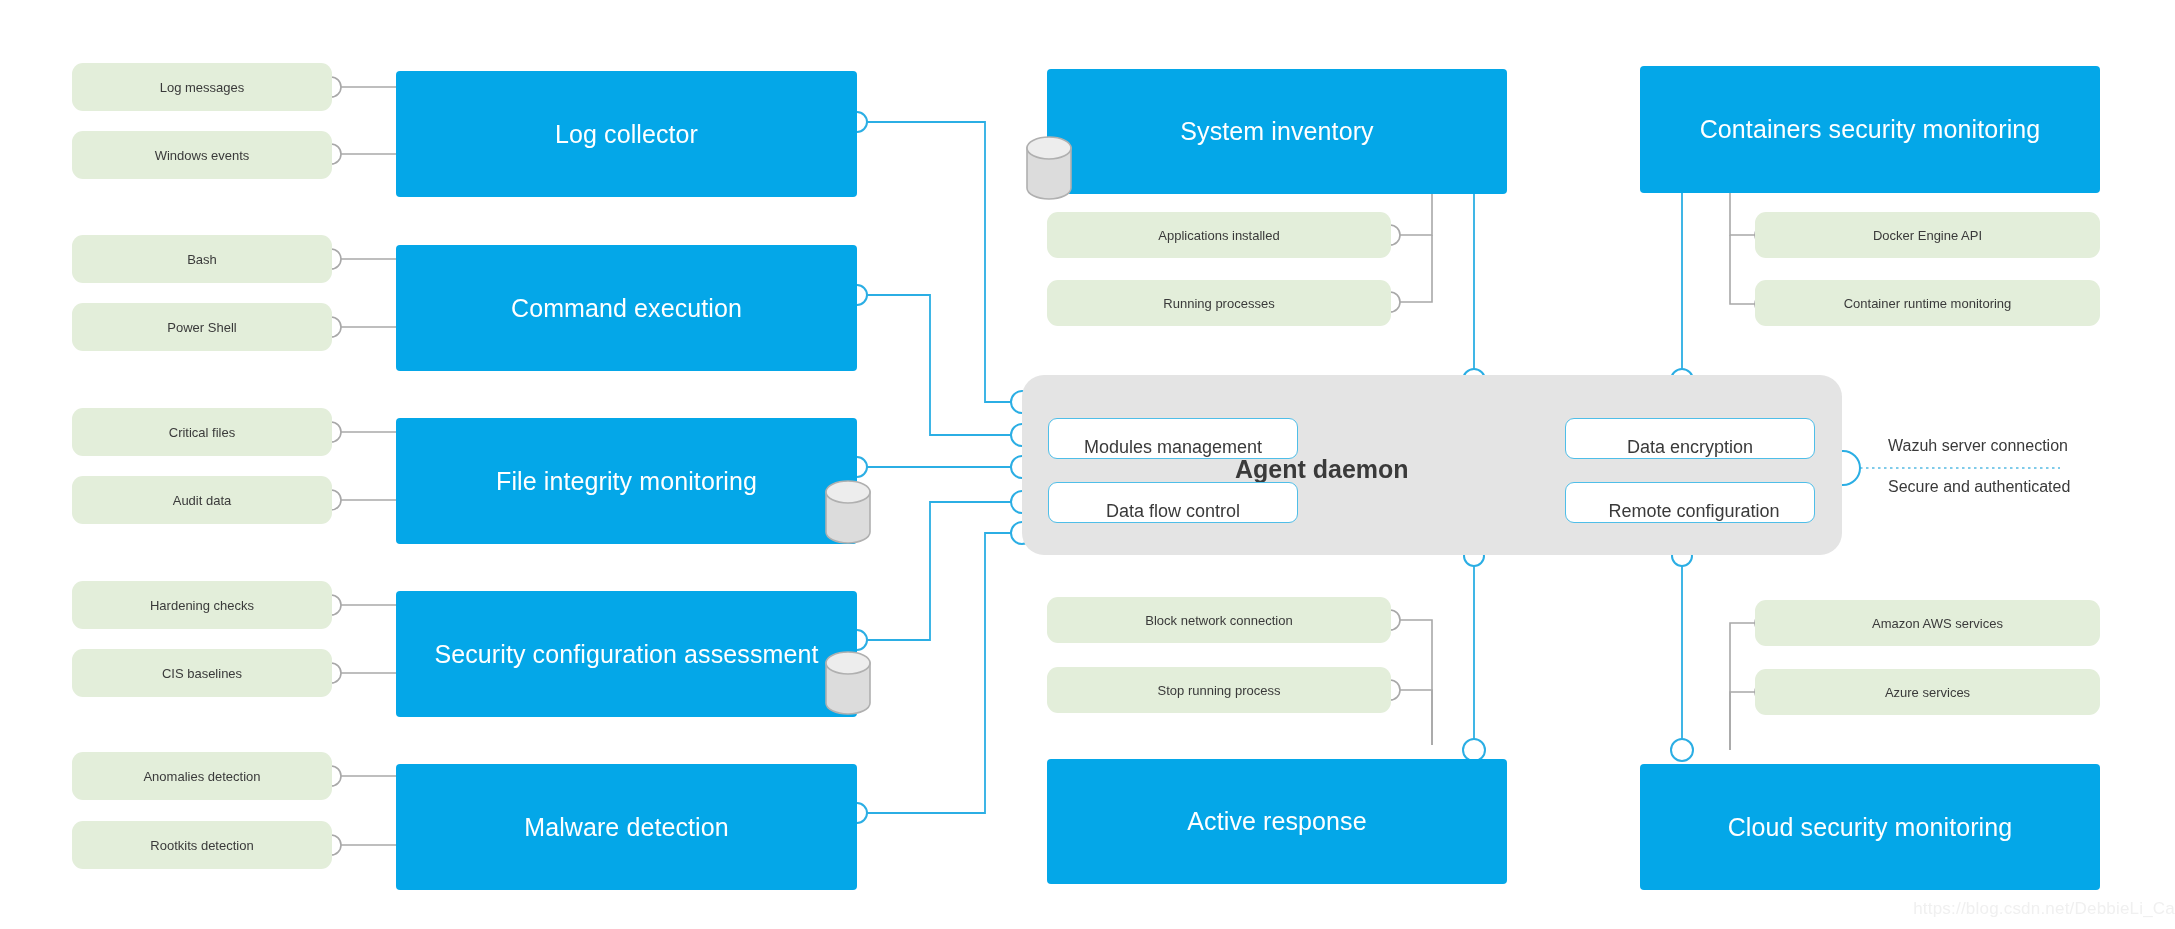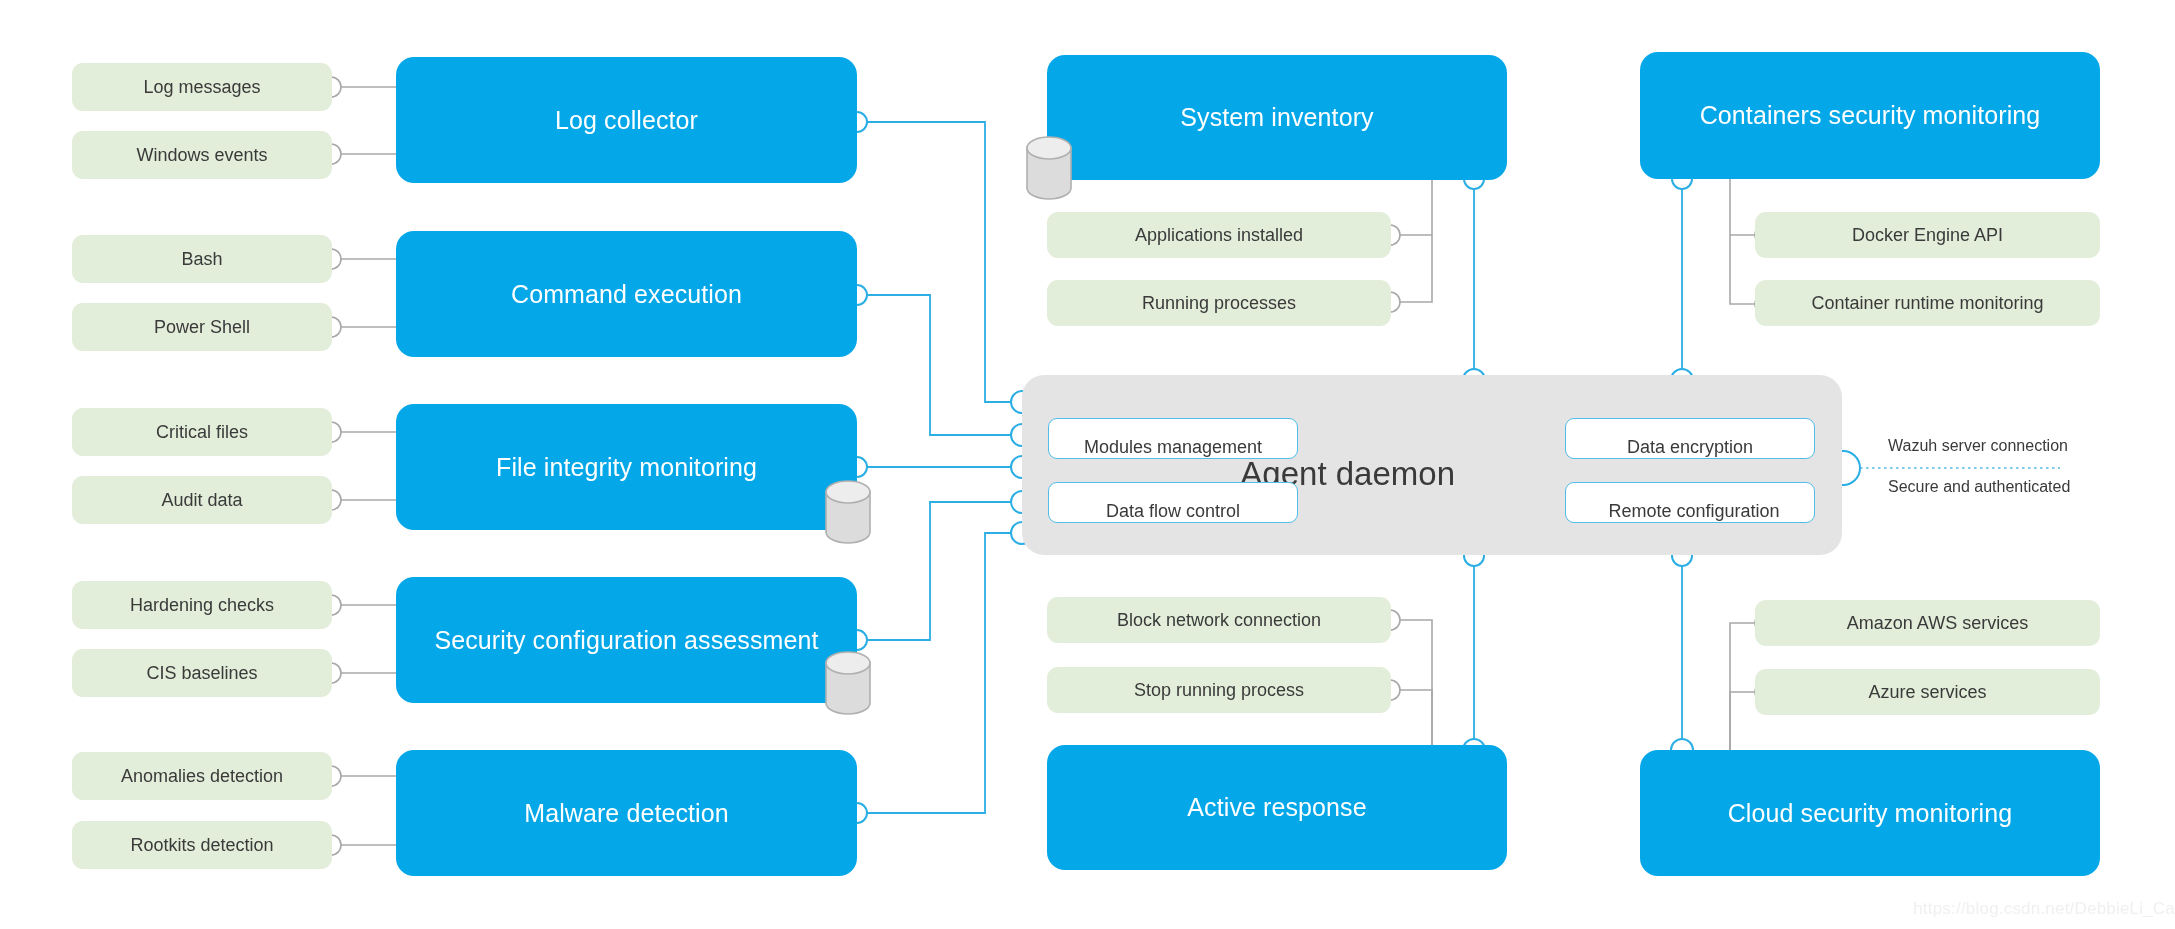--- a/index.html
+++ b/index.html
@@ -5,38 +5,38 @@
   html,body{margin:0;padding:0;background:#ffffff;}
   body{width:2175px;height:929px;overflow:hidden;font-family:"Liberation Sans",sans-serif;}
   #stage{position:relative;width:2175px;height:929px;background:#fff;}
 
   svg.wires{position:absolute;left:0;top:0;width:2175px;height:929px;pointer-events:none;}
 
   .node{position:absolute;box-sizing:border-box;}
 
   
   .blue{
-    background:#04A7E8;border-radius:18px;color:#fff;
+    background:#04A7E8;border-radius:4px;color:#fff;
     display:flex;align-items:center;justify-content:center;
-    font-size:25px;letter-spacing:.1px;text-align:center;
+    font-size:25px;letter-spacing:.1px;text-align:center;margin-top:14px;
   }
   
   .green{
     background:#E3EEDA;border-radius:11px;color:#3A3A3A;
     display:flex;align-items:center;justify-content:center;
-    font-size:18px;
+    font-size:13px;
   }
   
   .daemon{
     background:#E4E4E4;border-radius:22px;
     display:flex;align-items:center;justify-content:center;
   }
   .daemon-title{
-    position:absolute;font-size:33px;color:#3A3A3A;
-    left:1235px;top:455px;width:220px;text-align:right;
+    position:absolute;font-size:25px;color:#3A3A3A;
+    left:1235px;top:455px;width:220px;text-align:left;font-weight:bold;
   }
   .whitebox{
     position:absolute;background:#ffffff;border:1.6px solid #4FBEE8;
     border-radius:9px;display:flex;align-items:flex-end;justify-content:center;
     font-size:18px;color:#3A3A3A;box-sizing:border-box;
   }
   .sidelabel{
     position:absolute;font-size:16px;color:#3A3A3A;white-space:nowrap;
   }
   .watermark{

